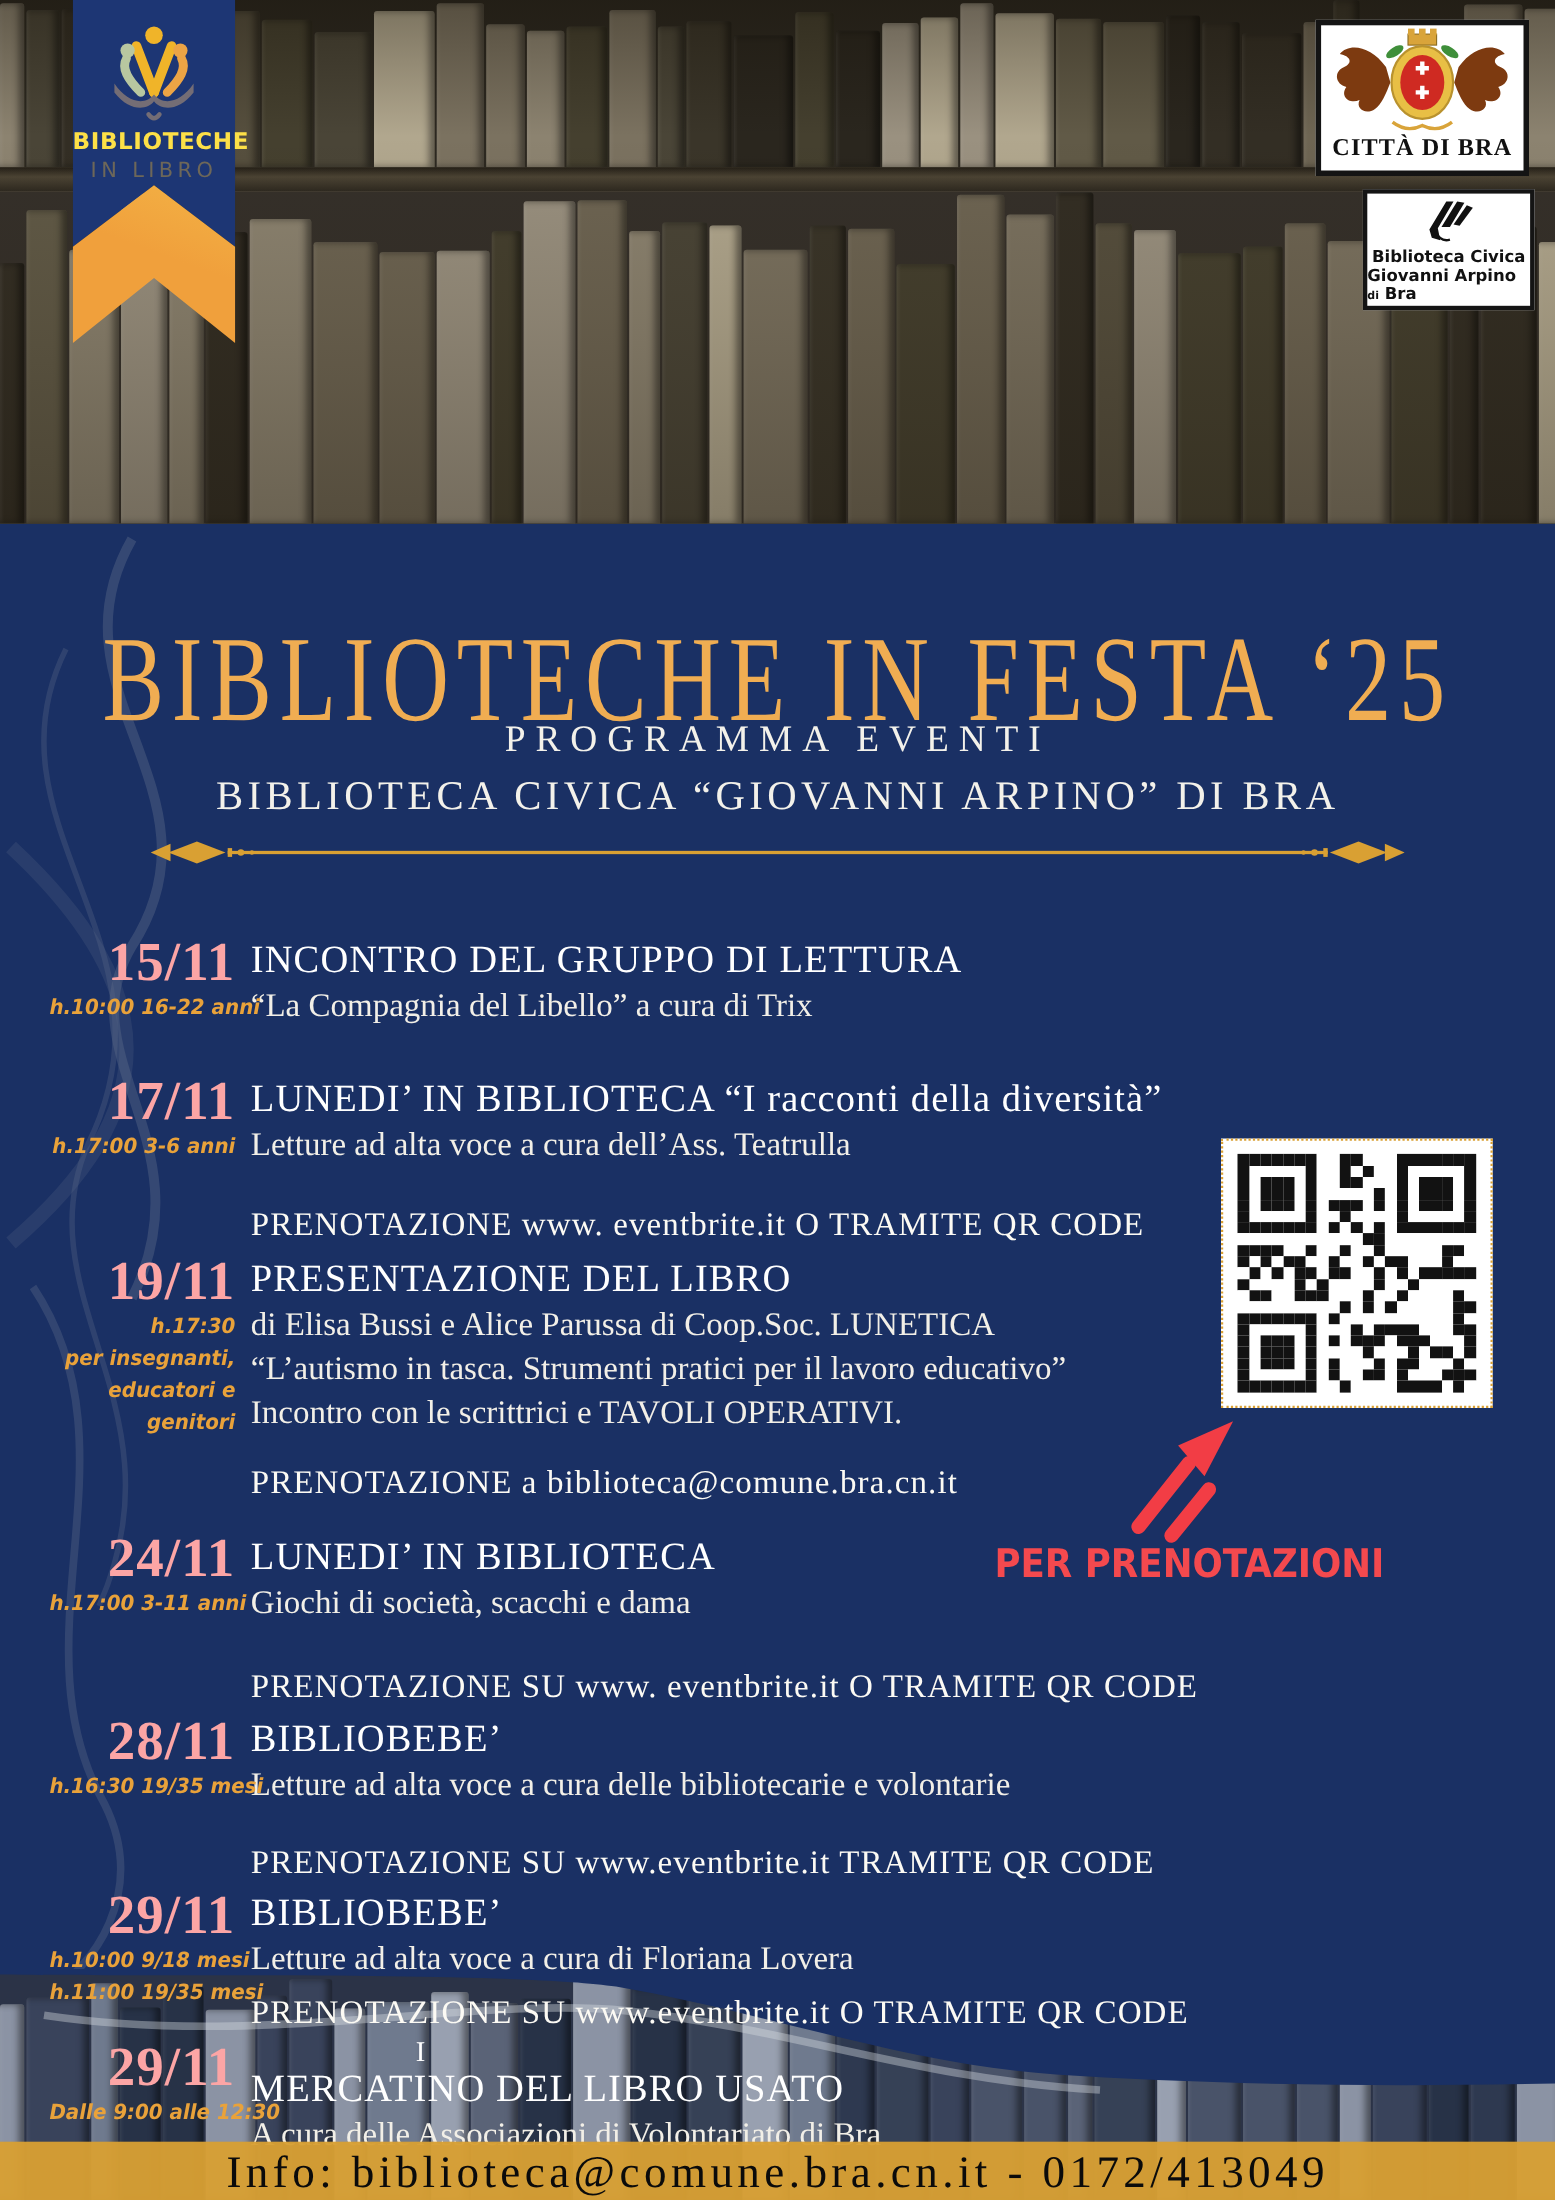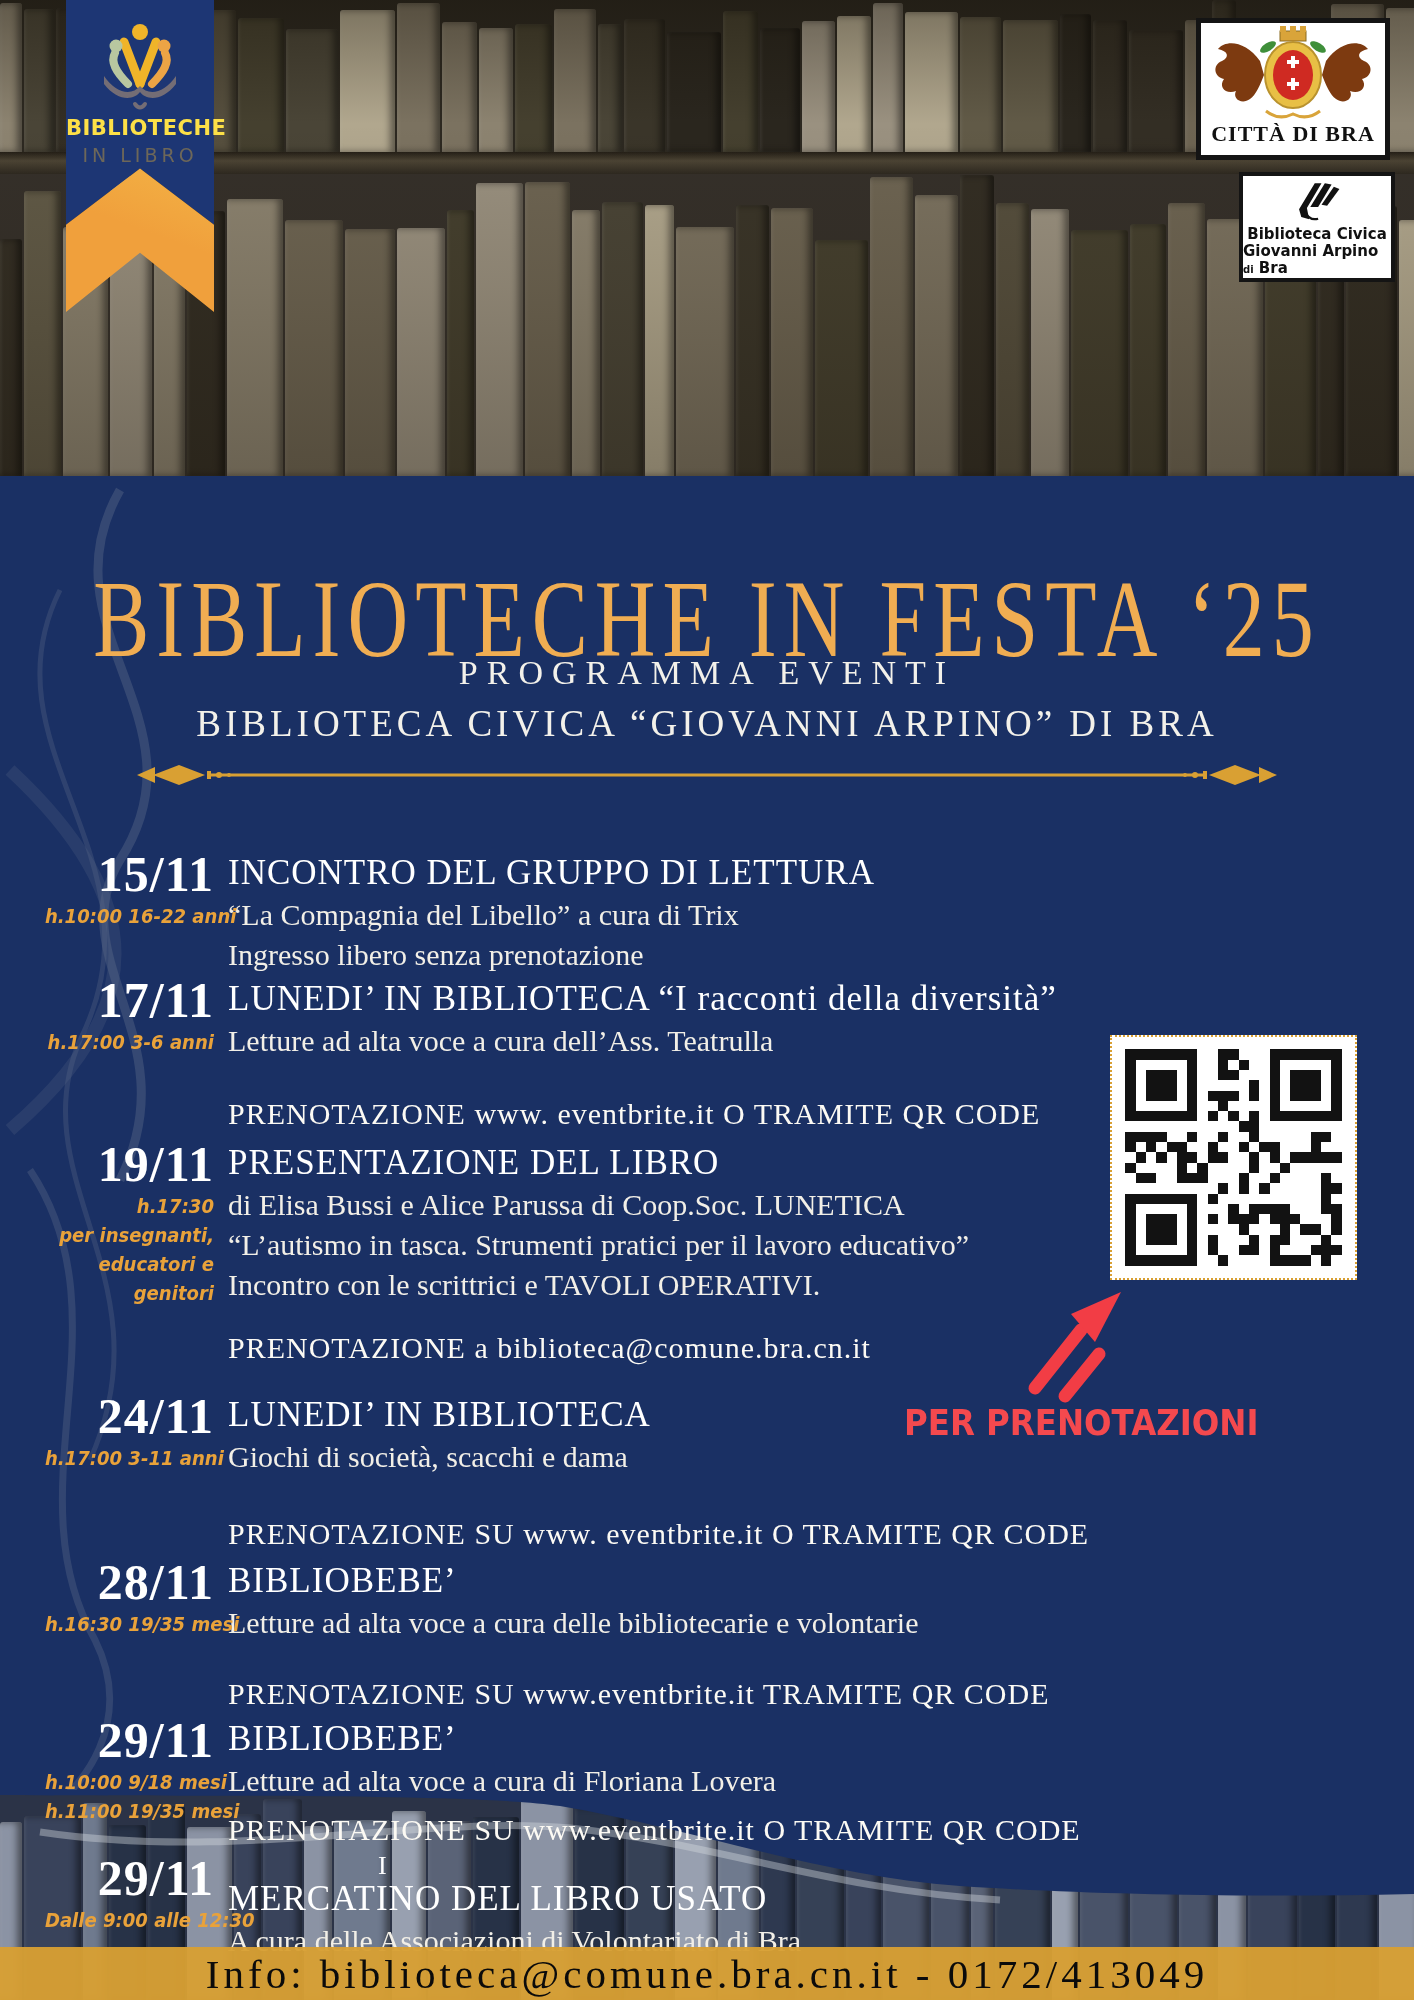--- a/index.html
+++ b/index.html
@@ -48,21 +48,21 @@
   .sub2{position:absolute;top:702px;width:100%;text-align:center;z-index:5;
     font:400 37px "Liberation Serif",serif;letter-spacing:4px;color:#f3f1ea;white-space:nowrap;}
   .divider{position:absolute;left:137px;top:760px;z-index:5;}
 
   
   .swirls{position:absolute;left:0;top:470px;z-index:1;opacity:.55;}
 
   
   .event{position:absolute;left:36px;width:1075px;display:flex;align-items:flex-start;z-index:20;}
   .e-dates{flex:0 0 178px;width:178px;text-align:right;padding-right:14px;}
-  .e-date{font:700 50px "Liberation Serif",serif;color:#ffffff;letter-spacing:1px;line-height:56px;}
+  .e-date{font:700 50px "Liberation Serif",serif;color:#fca5a5;letter-spacing:1px;line-height:56px;}
   .e-time{font:italic 700 19px "DejaVu Sans",sans-serif;color:#e9a23a;line-height:29px;
     transform:scaleX(.95);transform-origin:right;white-space:nowrap;}
   .e-body{flex:1;padding-top:5px;}
   .e-pre{font:400 26px "Liberation Serif",serif;color:#fff;padding-left:150px;line-height:22px;}
   .e-title{font:400 35px "Liberation Serif",serif;color:#fff;letter-spacing:1px;line-height:44px;white-space:nowrap;}
   .e-line{font:400 30px "Liberation Serif",serif;color:#f2efe7;line-height:40px;}
   .e-pren{font:400 30px "Liberation Serif",serif;color:#fcfaf4;letter-spacing:1px;}
 
   
   .qr-box{position:absolute;left:1110px;top:1035px;width:247px;height:245px;background:#fff;
@@ -244,21 +244,20 @@
 
   <div id="events-layer">
       <div class="event" style="top: 846px;">
         <div class="e-dates">
           <div class="e-date">15/11</div>
           <div class="e-time">h.10:00 16-22 anni</div>
         </div>
         <div class="e-body">
           <div class="e-title">INCONTRO DEL GRUPPO DI LETTURA</div>
           <div class="e-line">“La Compagnia del Libello” a cura di Trix</div>
-          <div class="e-line">Ingresso libero senza prenotazione</div>
         </div>
       </div>
       <div class="event" style="top: 972px;">
         <div class="e-dates">
           <div class="e-date">17/11</div>
           <div class="e-time">h.17:00 3-6 anni</div>
         </div>
         <div class="e-body">
           <div class="e-title">LUNEDI’ IN BIBLIOTECA “I racconti della diversità”</div>
           <div class="e-line">Letture ad alta voce a cura dell’Ass. Teatrulla</div>

